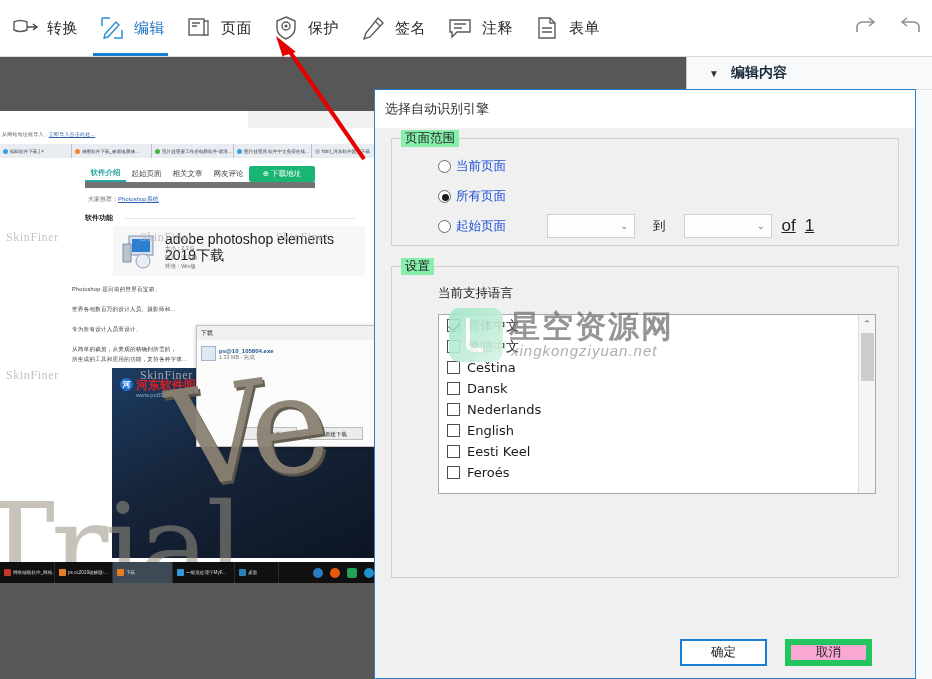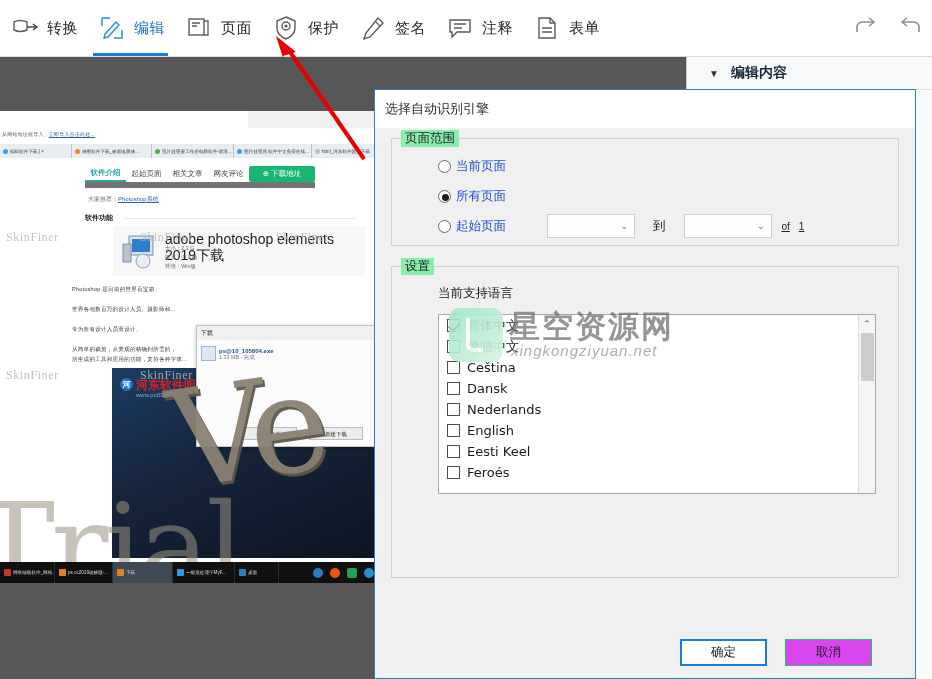--- a/index.html
+++ b/index.html
@@ -171,21 +171,21 @@
     border-radius:50%; background:#1c1c1c;
   }
   .radio-row .rlbl { font-size:12.5px; color:#1d4ed8; margin-left:5px; white-space:nowrap; }
   .combo {
     width:88px; height:24px; background:#fdfdfd; border:1px solid #cfcfcf;
     display:flex; align-items:center; justify-content:flex-end; padding-right:6px;
   }
   .combo .cv { flex:1; font-size:12px; color:#222; padding-left:6px; }
   .combo .cav { color:#6f6f6f; font-size:9px; }
   .mid-lbl { font-size:12.5px; color:#1a1a1a; }
-  .of-lbl { font-size:10px; color:#222;text-decoration:underline; }
+  .of-lbl { font-size:17px; color:#222;text-decoration:underline; }
 
   #grp-set { height:312px; margin-top:20px; }
   #cur-lang { font-size:12.5px; color:#1a1a1a; padding:18px 0 0 46px; }
   #langbox {
     position:relative; margin:12px 22px 0 46px; height:180px;
     background:#ffffff; border:1px solid #a8a8a8; overflow:hidden;
   }
   .lang-row { display:flex; align-items:center; height:21px; padding-left:8px; }
   .cbx {
     width:13px;height:13px;border:1px solid #4d4d4d;background:#fff;position:relative;flex:0 0 auto;
@@ -207,22 +207,22 @@
     font-size:9px; color:#4a4a4a;
   }
   #lang-scroll .sthumb {
     position:absolute; left:2px; top:18px; width:13px; height:48px; background:#cdcdcd;
   }
   #dlg-buttons {
     position:absolute; left:0; bottom:12px; width:100%;
     display:flex; justify-content:flex-end; gap:18px; padding-right:43px;
   }
   .dbtn {
-    width:87px; height:27px; font-size:12.5px; color:#1a1a1a; background:#d946ef;
-    border:1px solid #22c55e; display:flex; align-items:center; justify-content:center;
+    width:87px; height:27px; font-size:12.5px; color:#1a1a1a; background:#f9a8d4;
+    border:6px solid #22c55e; display:flex; align-items:center; justify-content:center;
   }
   .dbtn.primary { background:#ffffff; border:2px solid #1a7fd4; }
 
   
   #wm { position:absolute; left:449px; top:306px; width:340px; height:62px; pointer-events:none; }
   #wm .wtxt {
     position:absolute; left:60px; top:0; font-size:31px; color:#6d6d6d; font-weight:bold;
     letter-spacing:2px; opacity:.72;
   }
   #wm .wsub {

